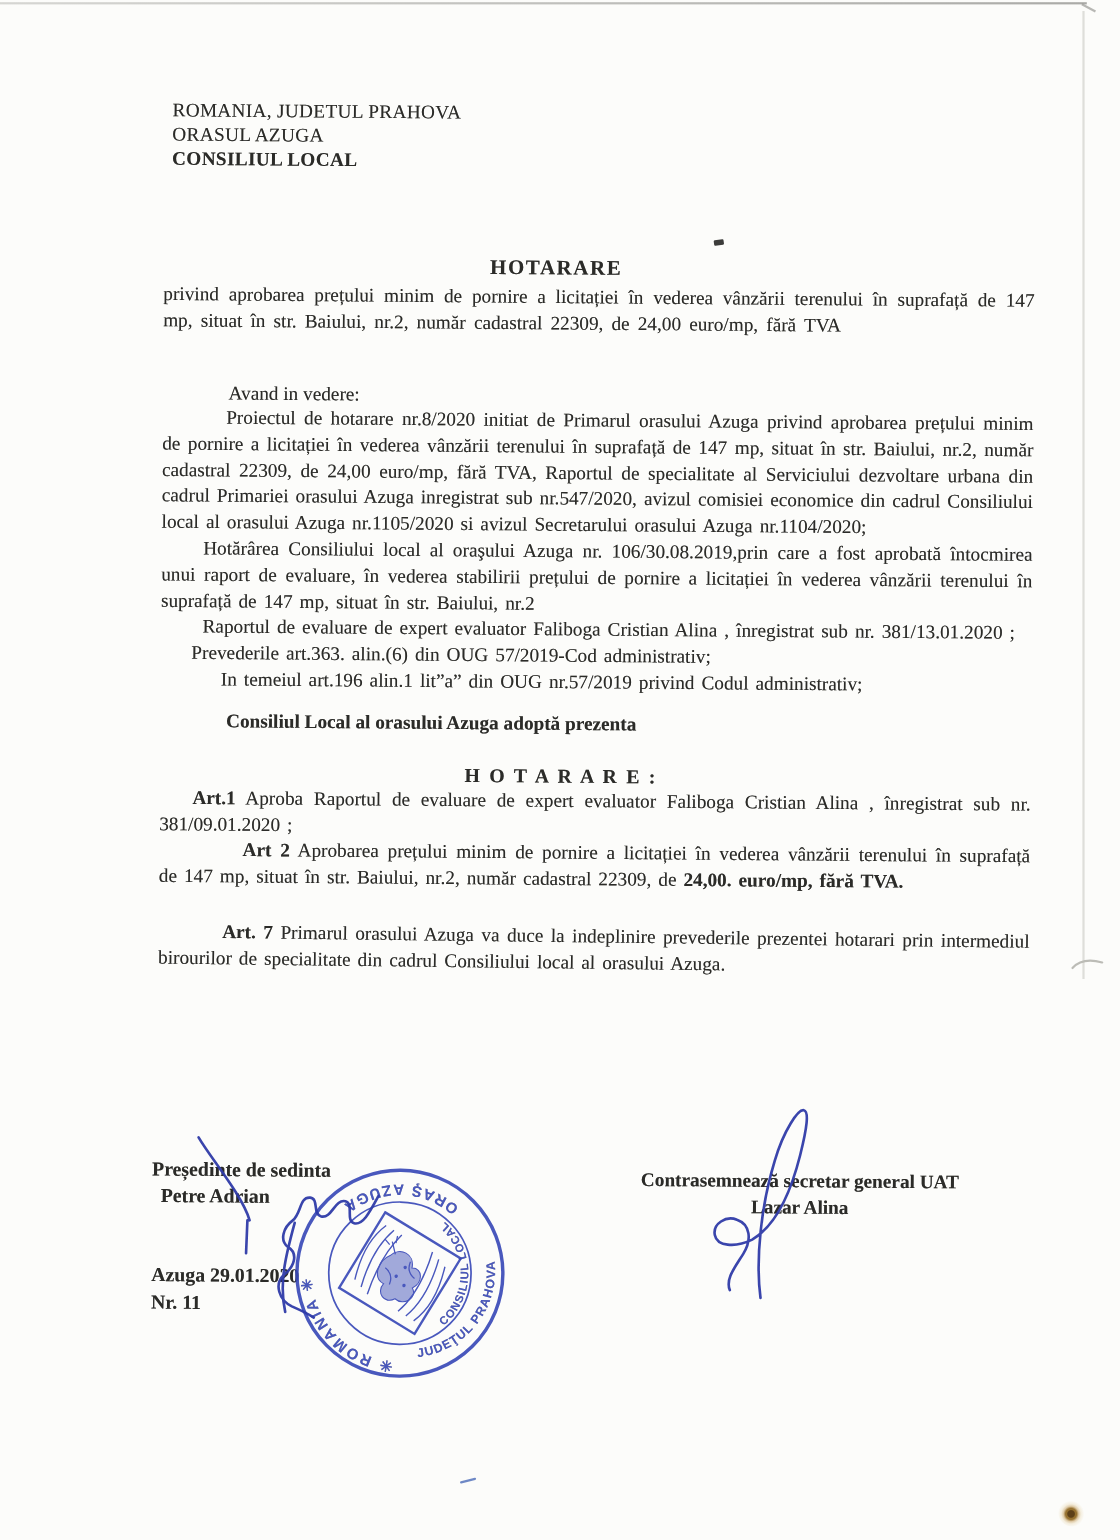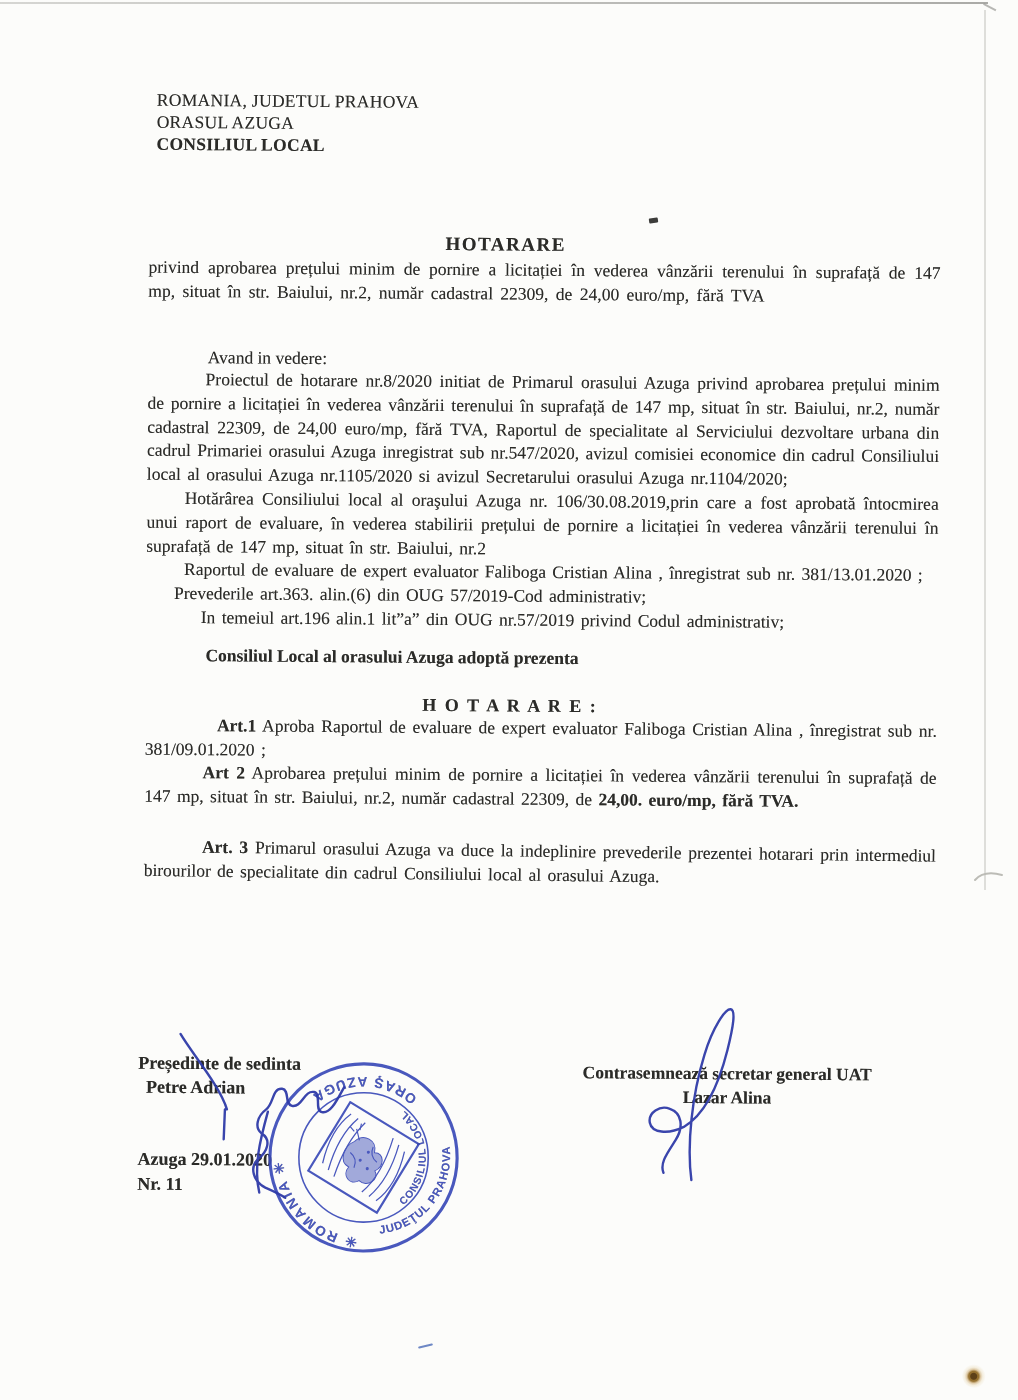--- a/index.html
+++ b/index.html
@@ -74,26 +74,26 @@
     <div class="avand">Avand in vedere:</div>
     <p class="body-par p1">Proiectul de hotarare nr.8/2020 initiat de Primarul orasului Azuga privind aprobarea prețului minim de pornire a licitației în vederea vânzării terenului în suprafață de 147  mp, situat în str. Baiului, nr.2,  număr cadastral 22309, de 24,00 euro/mp, fără TVA, Raportul de specialitate  al Serviciului dezvoltare urbana din cadrul Primariei orasului Azuga inregistrat sub nr.547/2020, avizul comisiei economice din cadrul Consiliului local al orasului Azuga nr.1105/2020 si avizul Secretarului orasului Azuga nr.1104/2020;</p>
     <p class="body-par p2">Hotărârea Consiliului local al oraşului Azuga nr. 106/30.08.2019,prin care a fost aprobată întocmirea unui raport  de evaluare, în vederea stabilirii prețului de pornire a licitației în vederea vânzării terenului în suprafață de  147 mp, situat în str. Baiului, nr.2</p>
     <p class="body-par p3">Raportul de  evaluare de expert evaluator Faliboga Cristian Alina  , înregistrat sub nr. 381/13.01.2020 ;</p>
     <p class="body-par p4">Prevederile  art.363.  alin.(6) din OUG 57/2019-Cod administrativ;</p>
     <p class="body-par p5">In temeiul art.196 alin.1 lit”a” din OUG nr.57/2019 privind Codul administrativ;</p>
 
     <div class="adoption">Consiliul Local al orasului Azuga adoptă prezenta</div>
     <div class="decision">H O T A R A R E :</div>
 
-    <p class="body-par art"><span class="b" style="margin-left:72px">Art.1</span><span> Aproba Raportul de  evaluare de expert evaluator Faliboga Cristian Alina  , înregistrat sub nr. 381/09.01.2020 ;</span></p>
+    <p class="body-par art"><span class="b" style="margin-left:30px">Art.1</span><span> Aproba Raportul de  evaluare de expert evaluator Faliboga Cristian Alina  , înregistrat sub nr. 381/09.01.2020 ;</span></p>
 
-    <p class="body-par art2"><span class="b" style="margin-left:58px">Art 2</span><span> Aprobarea prețului minim de pornire a licitației în vederea vânzării terenului în suprafață de 147  mp, situat în str. Baiului, nr.2,  număr cadastral 22309, de </span><span class="b">24,00. euro/mp, fără TVA.</span></p>
+    <p class="body-par art2"><span class="b" style="margin-left:76px">Art 2</span><span> Aprobarea prețului minim de pornire a licitației în vederea vânzării terenului în suprafață de 147  mp, situat în str. Baiului, nr.2,  număr cadastral 22309, de </span><span class="b">24,00. euro/mp, fără TVA.</span></p>
 
     <div class="art3-wrap">
-      <p class="body-par"><span class="b" style="margin-left:58px">Art. 3</span><span>   Primarul orasului Azuga va duce la indeplinire prevederile prezentei hotarari prin intermediul birourilor de specialitate din cadrul Consiliului local al orasului Azuga.</span></p>
+      <p class="body-par"><span class="b" style="margin-left:58px">Art. 7</span><span>   Primarul orasului Azuga va duce la indeplinire prevederile prezentei hotarari prin intermediul birourilor de specialitate din cadrul Consiliului local al orasului Azuga.</span></p>
     </div>
   </div>
 
   <div class="sig-left">
     <div>Președinte de sedinta</div>
     <div class="name">Petre  Adrian</div>
   </div>
   <div class="sig-date">
     <div>Azuga 29.01.2020</div>
     <div>Nr. 11</div>

